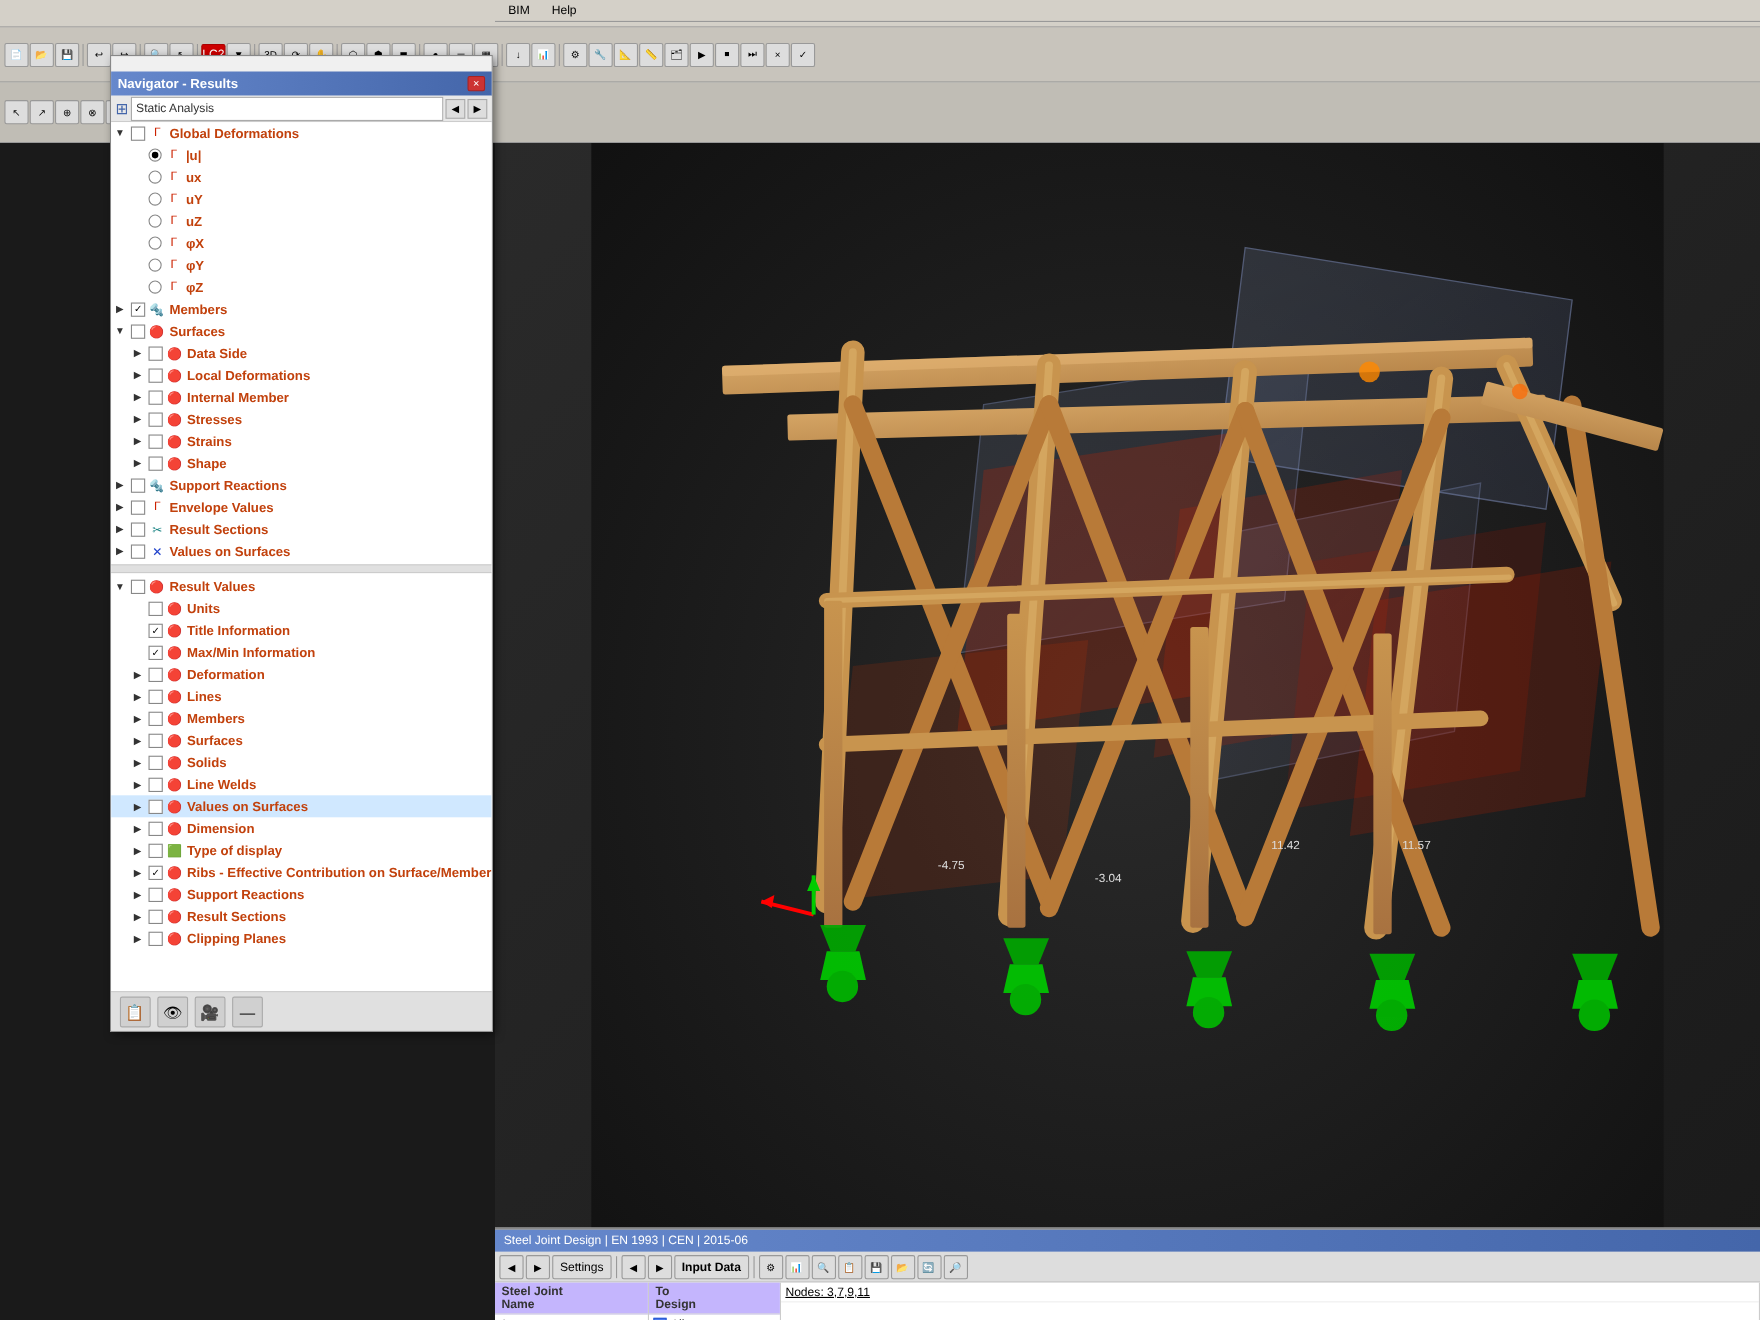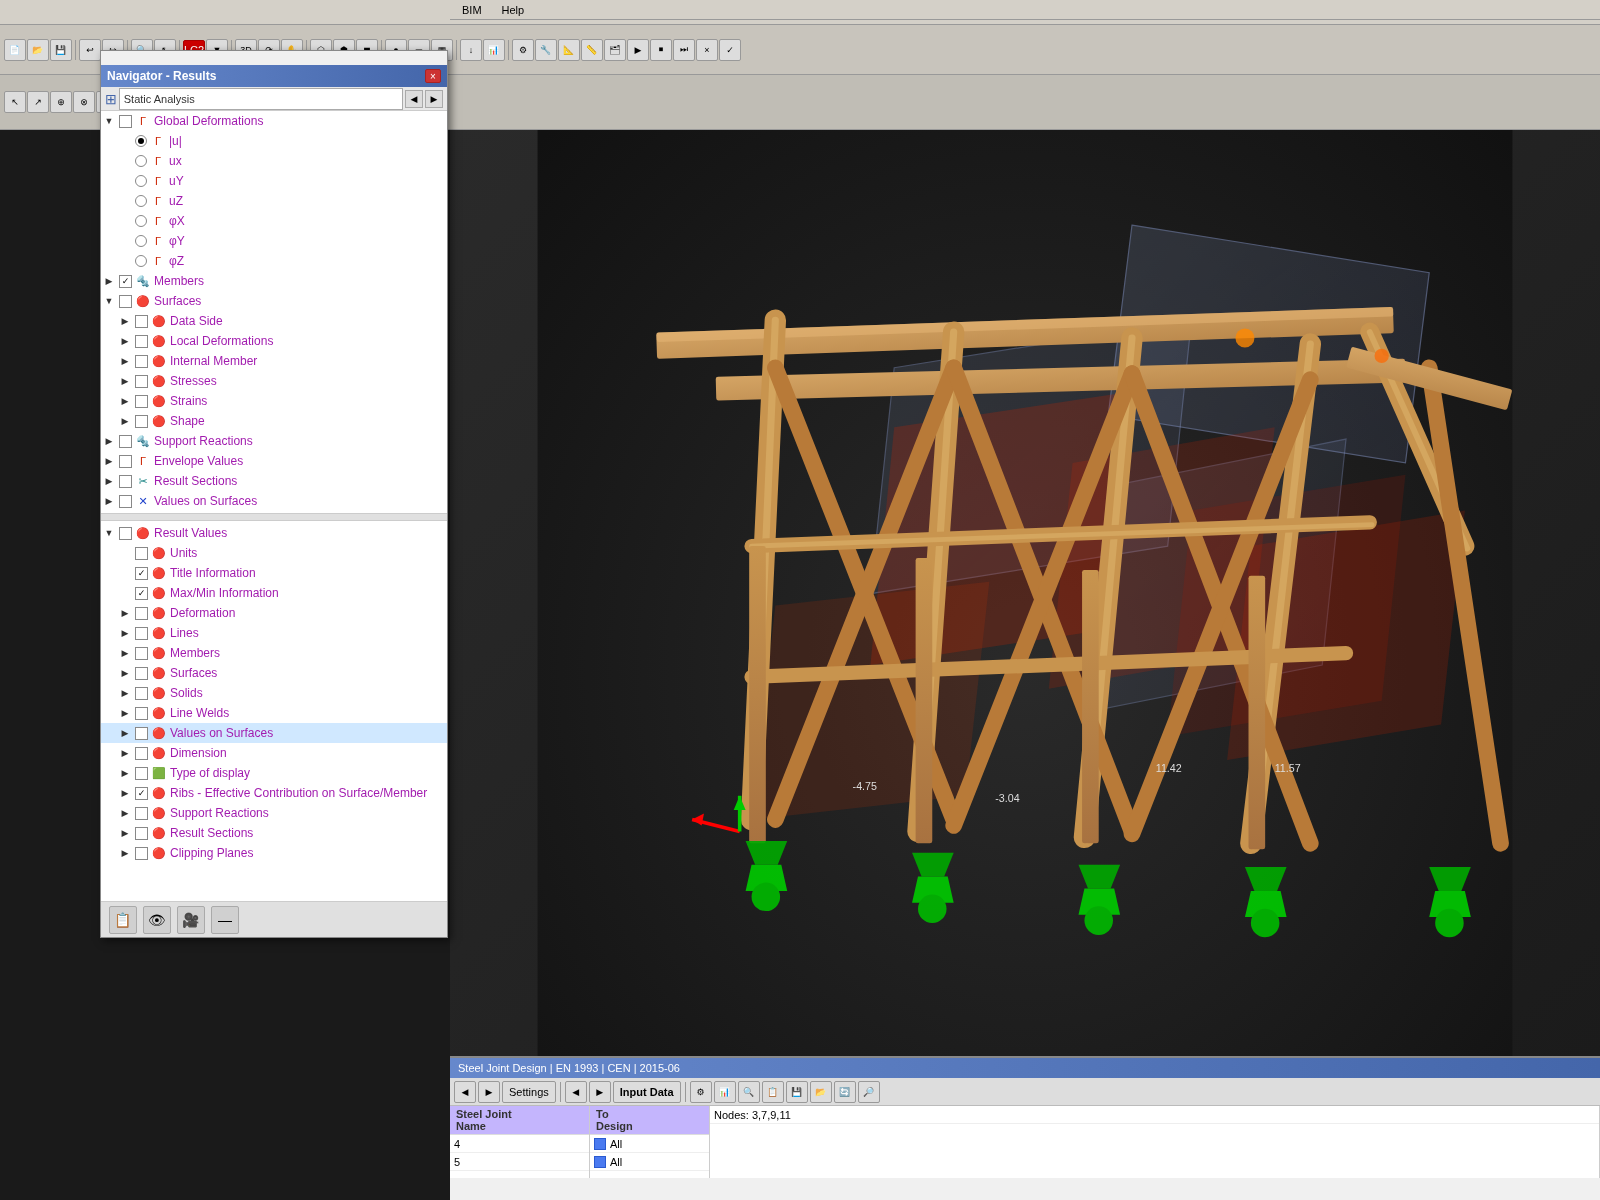--- a/index.html
+++ b/index.html
@@ -269,22 +269,23 @@
       display: inline-flex;
       align-items: center;
       justify-content: center;
       flex-shrink: 0;
       margin: 0 1px;
       font-size: 11px;
     }
 
     .tree-label {
       font-size: 12px;
-      color: #a21caf;
+      color: #c2410c;
       padding-left: 2px;
+      font-weight: bold;
     }
 
     
     .tree-section-divider {
       height: 8px;
       background: #e0e0e0;
       border-top: 1px solid #ccc;
       border-bottom: 1px solid #ccc;
       margin: 2px 0;
     }
@@ -312,21 +313,21 @@
       cursor: pointer;
       font-size: 14px;
     }
 
     
     .bottom-panel {
       position: absolute;
       bottom: 0;
       left: 450px;
       right: 0;
-      height: 144px;
+      height: 84px;
       background: #f0f0f0;
       border-top: 2px solid #888;
     }
 
     .bottom-panel-title {
       background: linear-gradient(to right, #6688cc, #4466aa);
       color: white;
       padding: 2px 8px;
       font-size: 11px;
       height: 20px;
@@ -364,20 +365,21 @@
       min-width: 120px;
     }
 
     .bp-row {
       display: flex;
       align-items: center;
       height: 18px;
       padding: 0 4px;
       font-size: 11px;
       border-bottom: 1px solid #eee;
+      text-decoration: underline;
     }
 
     .bp-checkbox {
       width: 12px;
       height: 12px;
       background: #4a7af0;
       border: 1px solid #2a5ad0;
       margin-right: 4px;
       display: inline-block;
     }

